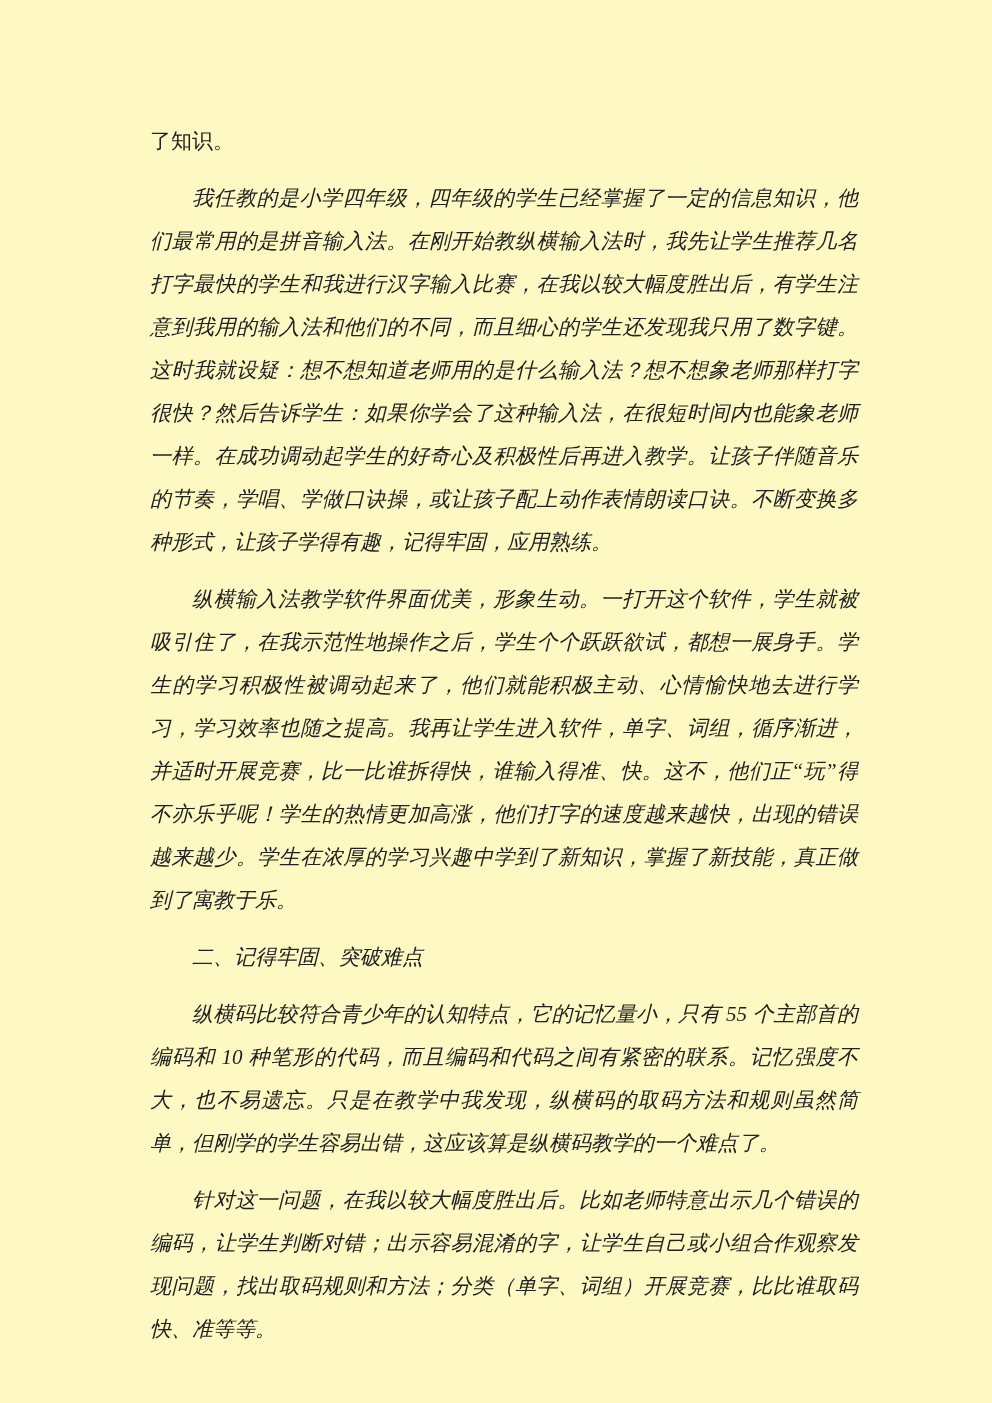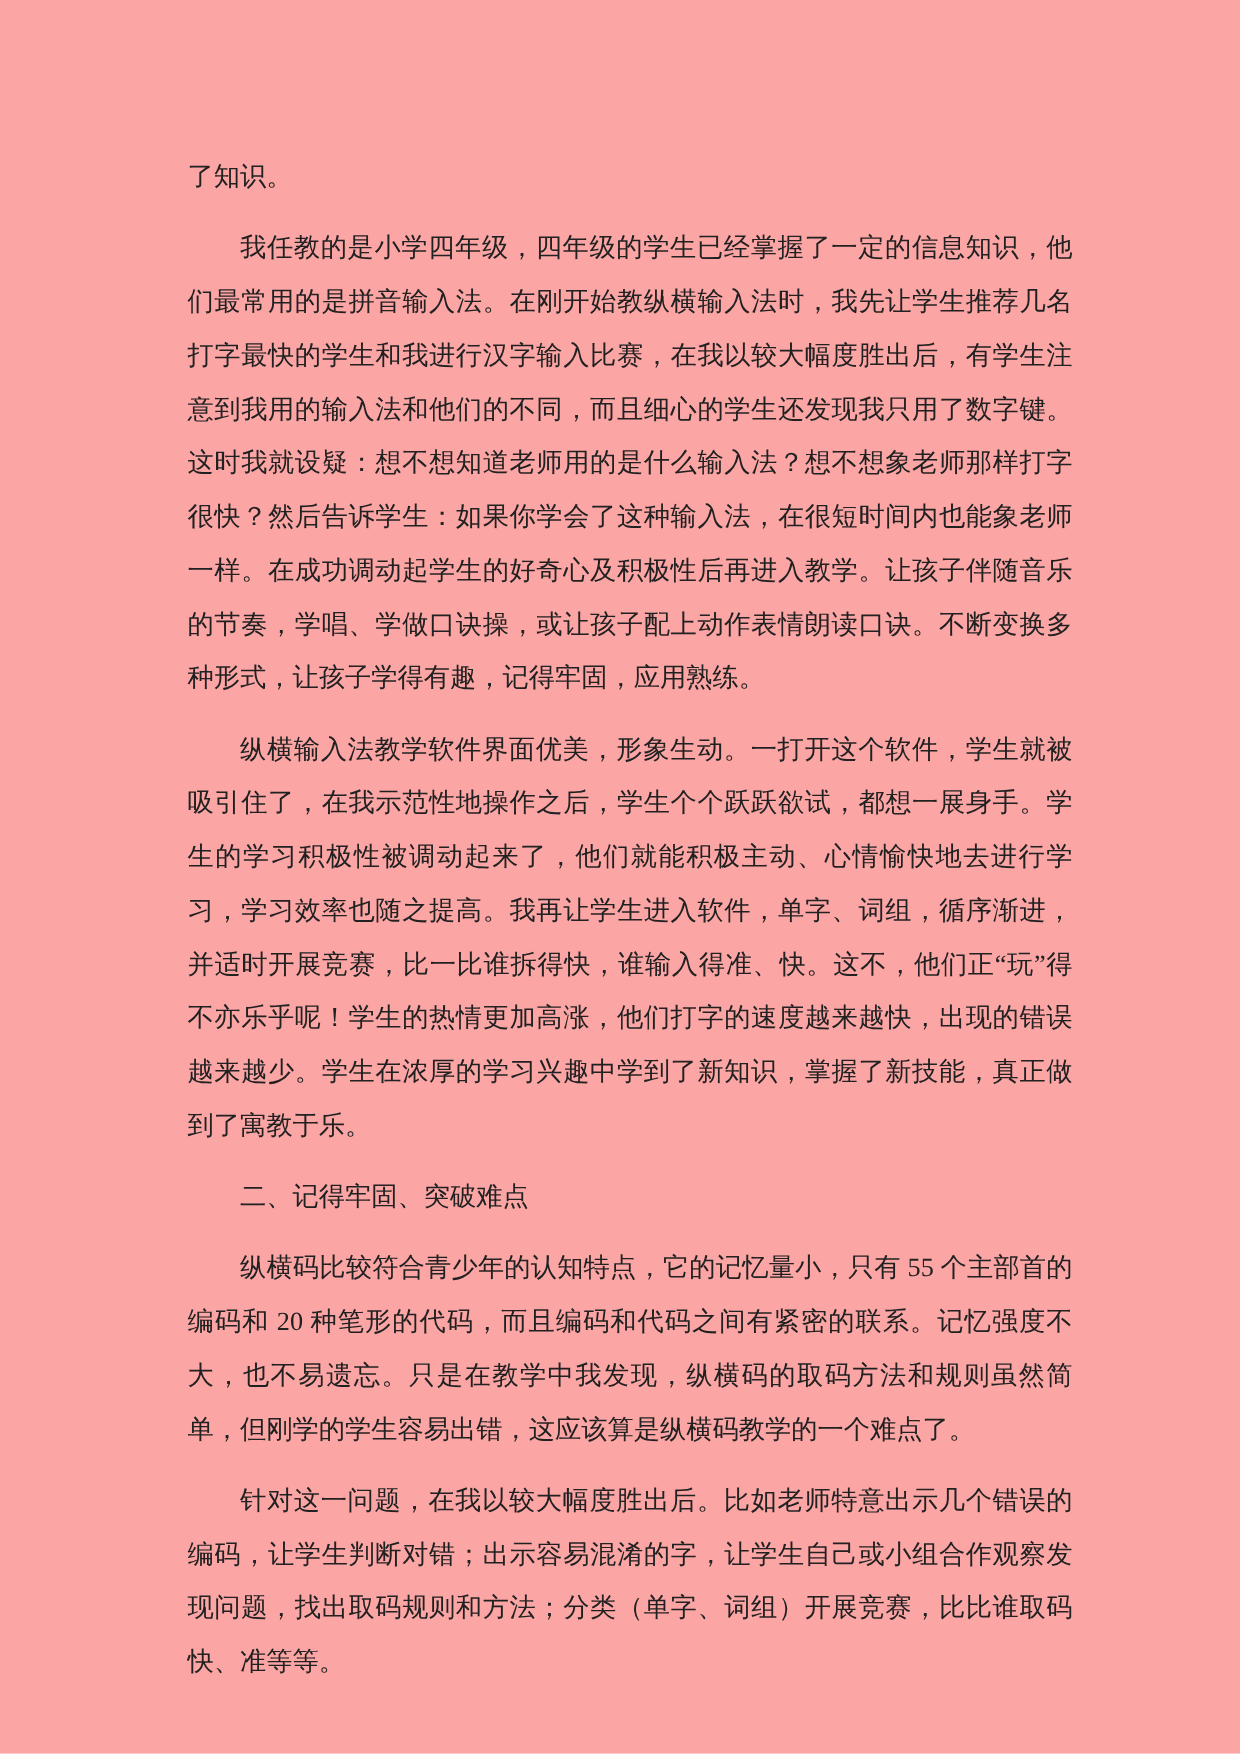--- a/index.html
+++ b/index.html
@@ -10,51 +10,52 @@
   body {
     width: 992px;
     height: 1403px;
     position: relative;
     overflow: hidden;
     font-family: "Liberation Serif", "DejaVu Serif", serif;
   }
   .page {
     position: absolute;
     inset: 0;
-    background: #fca5a5;
+    background: #fef9c3;
   }
   .doc {
     position: absolute;
     left: 150px;
     top: 120px;
     width: 708px;
     font-size: 21px;
     line-height: 43px;
     color: #212121;
     text-align: justify;
   }
   .para {
     margin: 0 0 14px 0;
   }
   .para.indent {
     text-indent: 2em;
+    font-style: italic;
   }
   .para.heading {
     
     margin-bottom: 14px;
   }
   .para:last-child {
     margin-bottom: 0;
   }
 </style>
 </head>
 <body style="background: rgb(255, 255, 255);">
 
 <div class="page">
   <div class="doc" id="doc" style="color: rgb(33, 33, 33);">
       <p class="para">了知识。</p>
       <p class="para indent">我任教的是小学四年级，四年级的学生已经掌握了一定的信息知识，他们最常用的是拼音输入法。在刚开始教纵横输入法时，我先让学生推荐几名打字最快的学生和我进行汉字输入比赛，在我以较大幅度胜出后，有学生注意到我用的输入法和他们的不同，而且细心的学生还发现我只用了数字键。这时我就设疑：想不想知道老师用的是什么输入法？想不想象老师那样打字很快？然后告诉学生：如果你学会了这种输入法，在很短时间内也能象老师一样。在成功调动起学生的好奇心及积极性后再进入教学。让孩子伴随音乐的节奏，学唱、学做口诀操，或让孩子配上动作表情朗读口诀。不断变换多种形式，让孩子学得有趣，记得牢固，应用熟练。</p>
       <p class="para indent">纵横输入法教学软件界面优美，形象生动。一打开这个软件，学生就被吸引住了，在我示范性地操作之后，学生个个跃跃欲试，都想一展身手。学生的学习积极性被调动起来了，他们就能积极主动、心情愉快地去进行学习，学习效率也随之提高。我再让学生进入软件，单字、词组，循序渐进，并适时开展竞赛，比一比谁拆得快，谁输入得准、快。这不，他们正“玩”得不亦乐乎呢！学生的热情更加高涨，他们打字的速度越来越快，出现的错误越来越少。学生在浓厚的学习兴趣中学到了新知识，掌握了新技能，真正做到了寓教于乐。</p>
       <p class="para indent heading">二、记得牢固、突破难点</p>
-      <p class="para indent">纵横码比较符合青少年的认知特点，它的记忆量小，只有 55 个主部首的编码和 20 种笔形的代码，而且编码和代码之间有紧密的联系。记忆强度不大，也不易遗忘。只是在教学中我发现，纵横码的取码方法和规则虽然简单，但刚学的学生容易出错，这应该算是纵横码教学的一个难点了。</p>
+      <p class="para indent">纵横码比较符合青少年的认知特点，它的记忆量小，只有 55 个主部首的编码和 10 种笔形的代码，而且编码和代码之间有紧密的联系。记忆强度不大，也不易遗忘。只是在教学中我发现，纵横码的取码方法和规则虽然简单，但刚学的学生容易出错，这应该算是纵横码教学的一个难点了。</p>
       <p class="para indent">针对这一问题，在我以较大幅度胜出后。比如老师特意出示几个错误的编码，让学生判断对错；出示容易混淆的字，让学生自己或小组合作观察发现问题，找出取码规则和方法；分类（单字、词组）开展竞赛，比比谁取码快、准等等。</p>
     </div>
 </div>
 
 </body></html>

